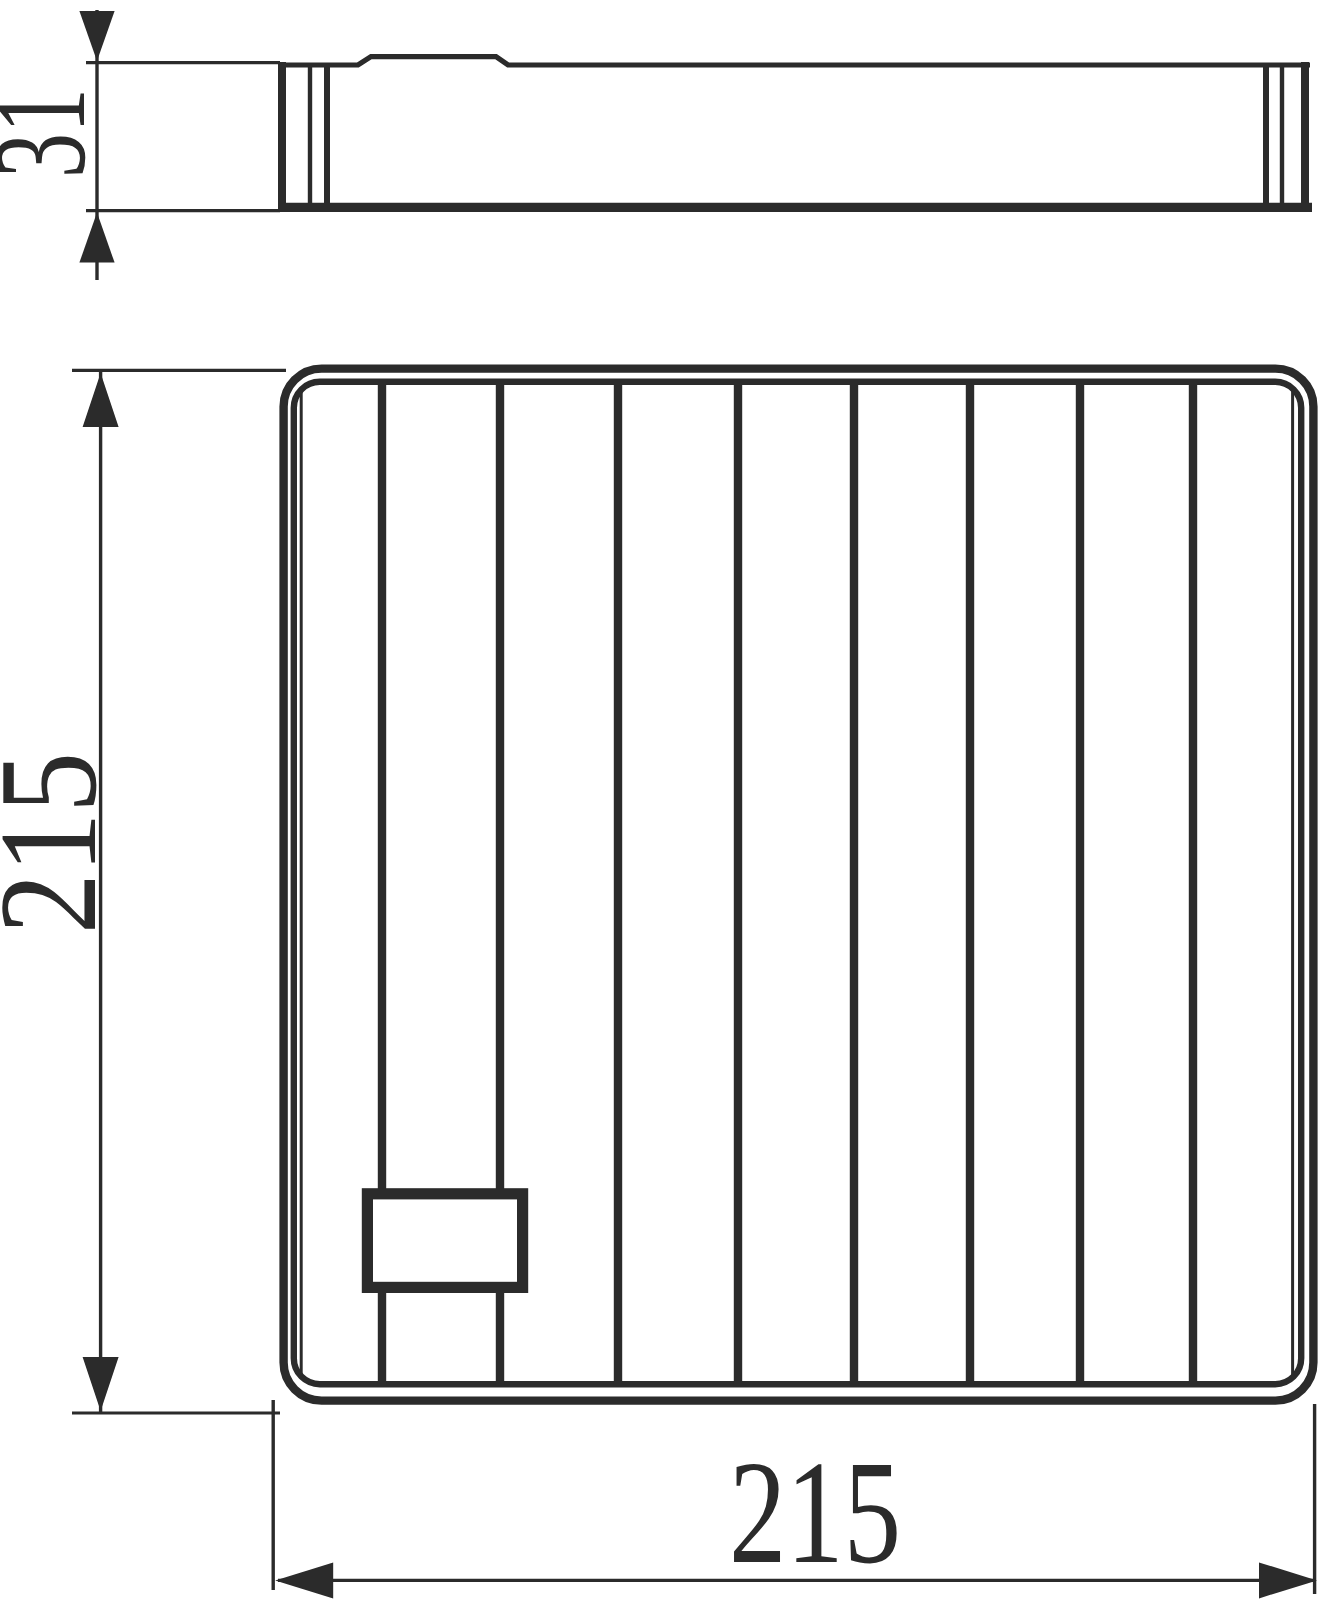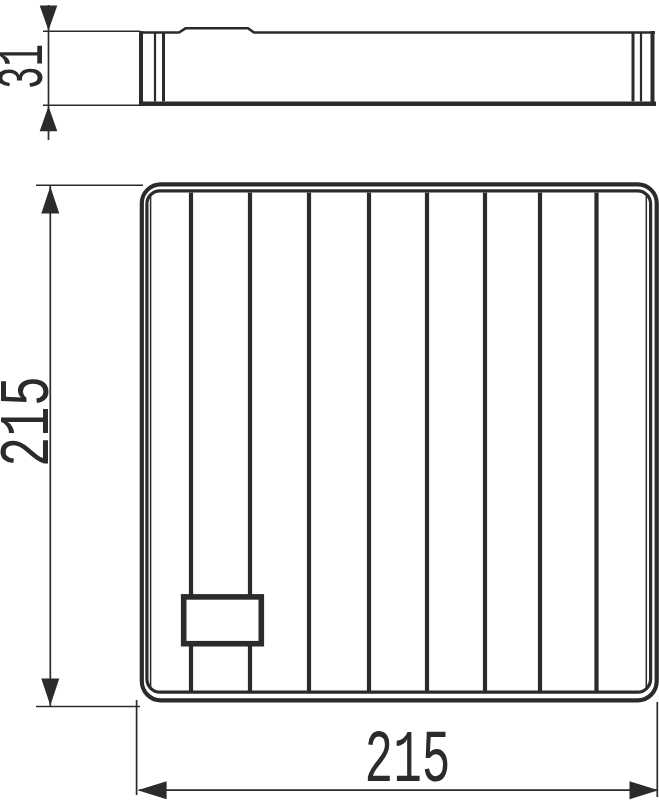--- a/index.html
+++ b/index.html
@@ -1,17 +1,17 @@
 <!DOCTYPE html>
 <html><head>
 <meta charset="utf-8">
 <style>
   html,body{margin:0;padding:0;background:#ffffff;}
   .page{position:relative;width:659px;height:800px;background:#ffffff;overflow:hidden;
-        font-family:Liberation Mono, monospace;}
+        font-family:Liberation Serif, serif;}
 </style>
 </head>
 <body>
 
 <div class="page">
 <svg width="659" height="800" viewBox="0 0 659 800">
 
   <rect x="0" y="0" width="659" height="800" fill="#ffffff"></rect>
 
   <g stroke="#2b2b2b" fill="none">

